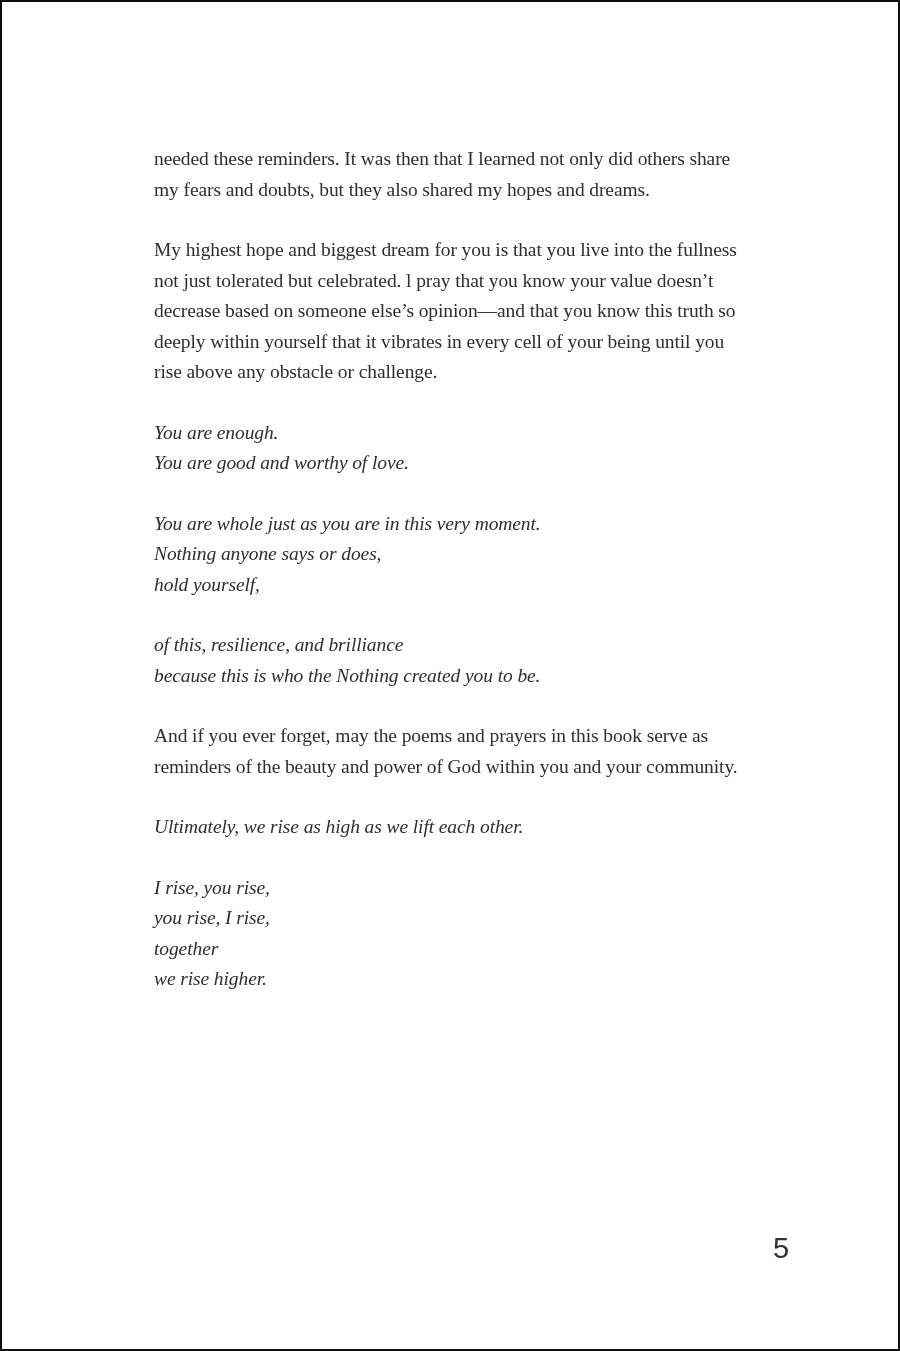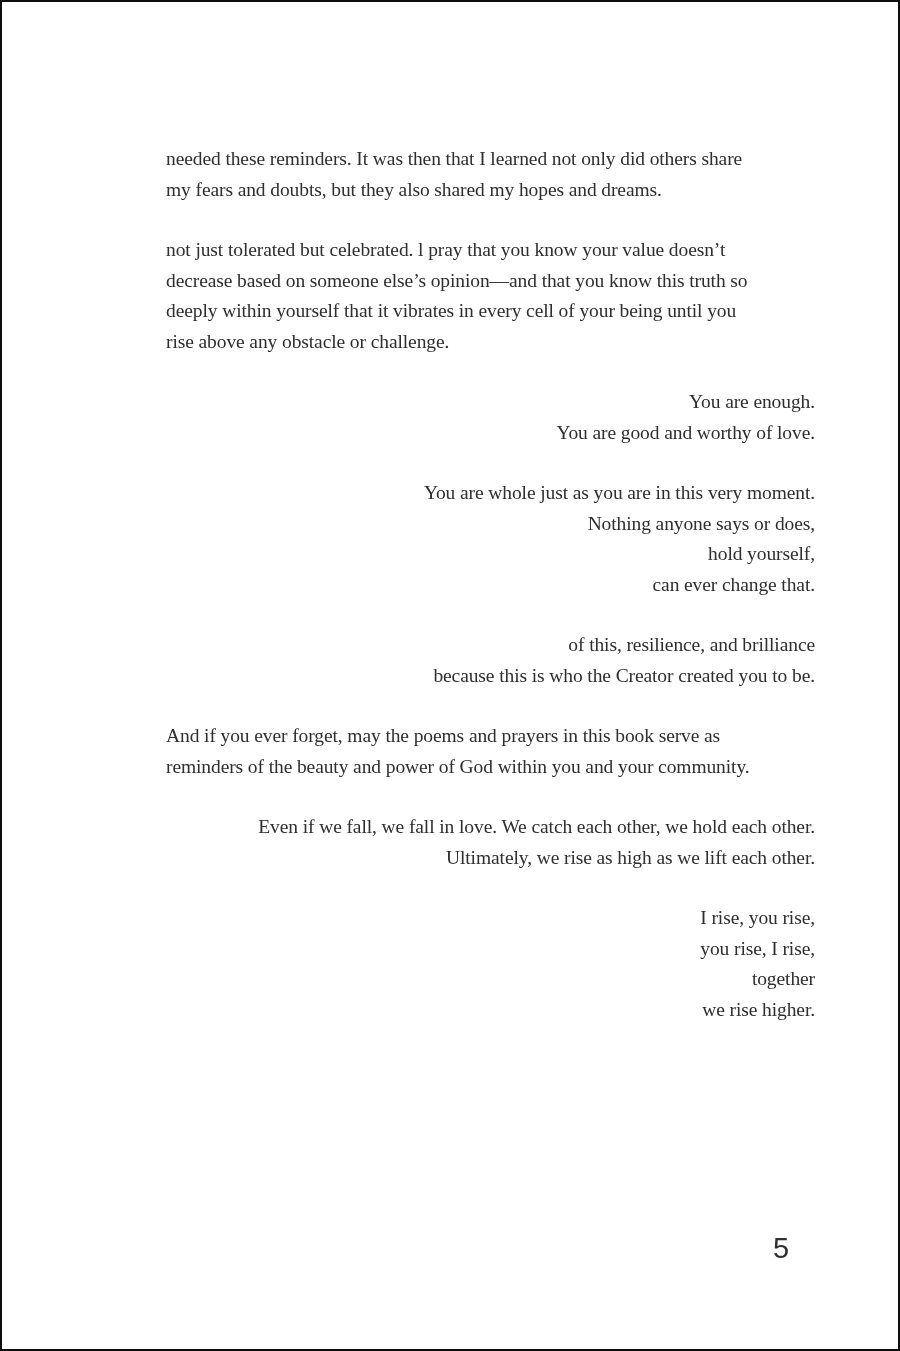--- a/index.html
+++ b/index.html
@@ -18,33 +18,33 @@
     color: #2e2e2e;
     overflow: hidden;
   }
   .content {
     position: absolute;
     left: 148px;
     top: 142px;
     width: 665px;
   }
   .block {
-    margin: 0 0 30px 16px;
+    margin: 0 0 30px 4px;
   }
   .block:last-child {
     margin-bottom: 0;
   }
   .line {
     font-size: 19.5px;
     line-height: 30.5px;
     white-space: pre;
     letter-spacing: -0.1px;
   }
   .block.italic .line {
-    text-align: right;
+    font-style: italic;
   }
   .page-number {
     position: absolute;
     left: 771px;
     top: 1230px;
     font-family: "Liberation Sans", sans-serif;
     font-size: 29px;
     line-height: 32px;
     color: #2f2f2f;
   }
@@ -52,45 +52,44 @@
 </head>
 <body>
 
 <div class="page">
   <div class="content" id="blocks">
       <div class="block">
         <div class="line">needed these reminders. It was then that I learned not only did others share</div>
         <div class="line">my fears and doubts, but they also shared my hopes and dreams.</div>
       </div>
       <div class="block">
+        <div class="line">My highest hope and biggest dream for you is that you live into the fullness</div>
         <div class="line">not just tolerated but celebrated. l pray that you know your value doesn’t</div>
         <div class="line">decrease based on someone else’s opinion—and that you know this truth so</div>
         <div class="line">deeply within yourself that it vibrates in every cell of your being until you</div>
         <div class="line">rise above any obstacle or challenge.</div>
       </div>
       <div class="block italic">
         <div class="line">You are enough.</div>
         <div class="line">You are good and worthy of love.</div>
       </div>
       <div class="block italic">
         <div class="line">You are whole just as you are in this very moment.</div>
         <div class="line">Nothing anyone says or does,</div>
         <div class="line">hold yourself,</div>
-        <div class="line">can ever change that.</div>
       </div>
       <div class="block italic">
         <div class="line">of this, resilience, and brilliance</div>
-        <div class="line">because this is who the Creator created you to be.</div>
+        <div class="line">because this is who the Nothing created you to be.</div>
       </div>
       <div class="block">
         <div class="line">And if you ever forget, may the poems and prayers in this book serve as</div>
         <div class="line">reminders of the beauty and power of God within you and your community.</div>
       </div>
       <div class="block italic">
-        <div class="line">Even if we fall, we fall in love. We catch each other, we hold each other.</div>
         <div class="line">Ultimately, we rise as high as we lift each other.</div>
       </div>
       <div class="block italic">
         <div class="line">I rise, you rise,</div>
         <div class="line">you rise, I rise,</div>
         <div class="line">together</div>
         <div class="line">we rise higher.</div>
       </div>
     </div>
   <div class="page-number">5</div>

